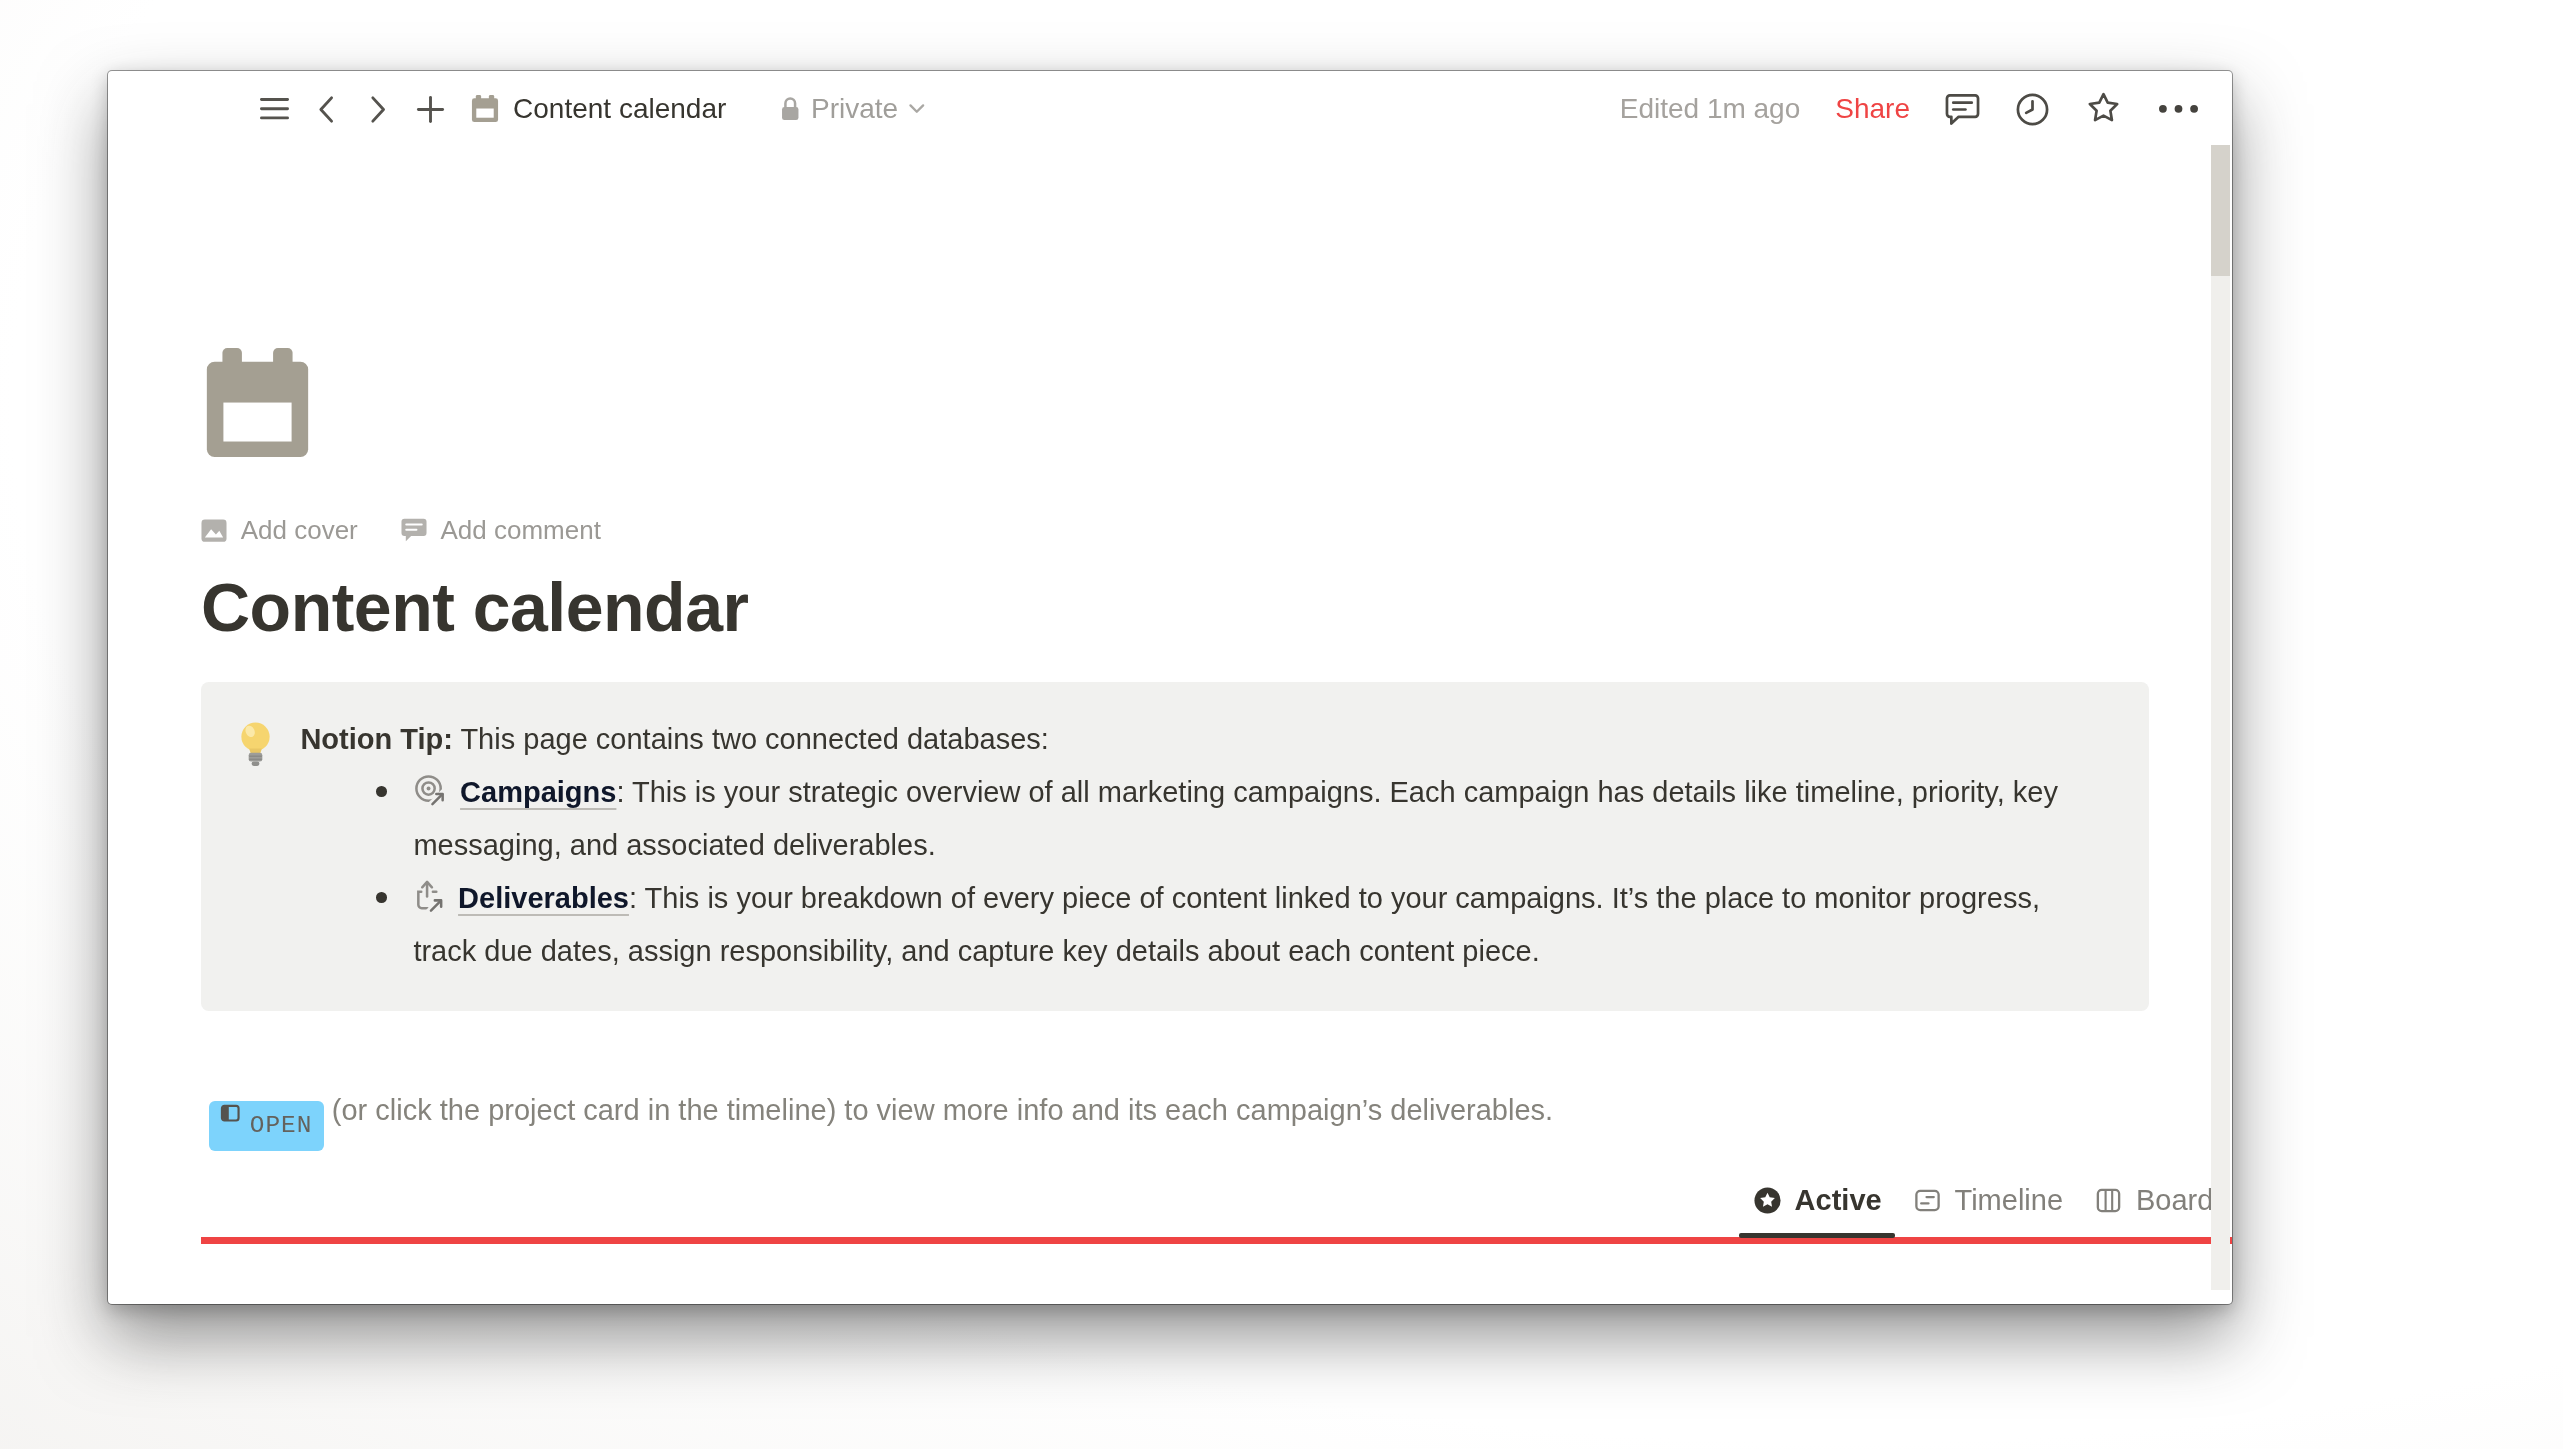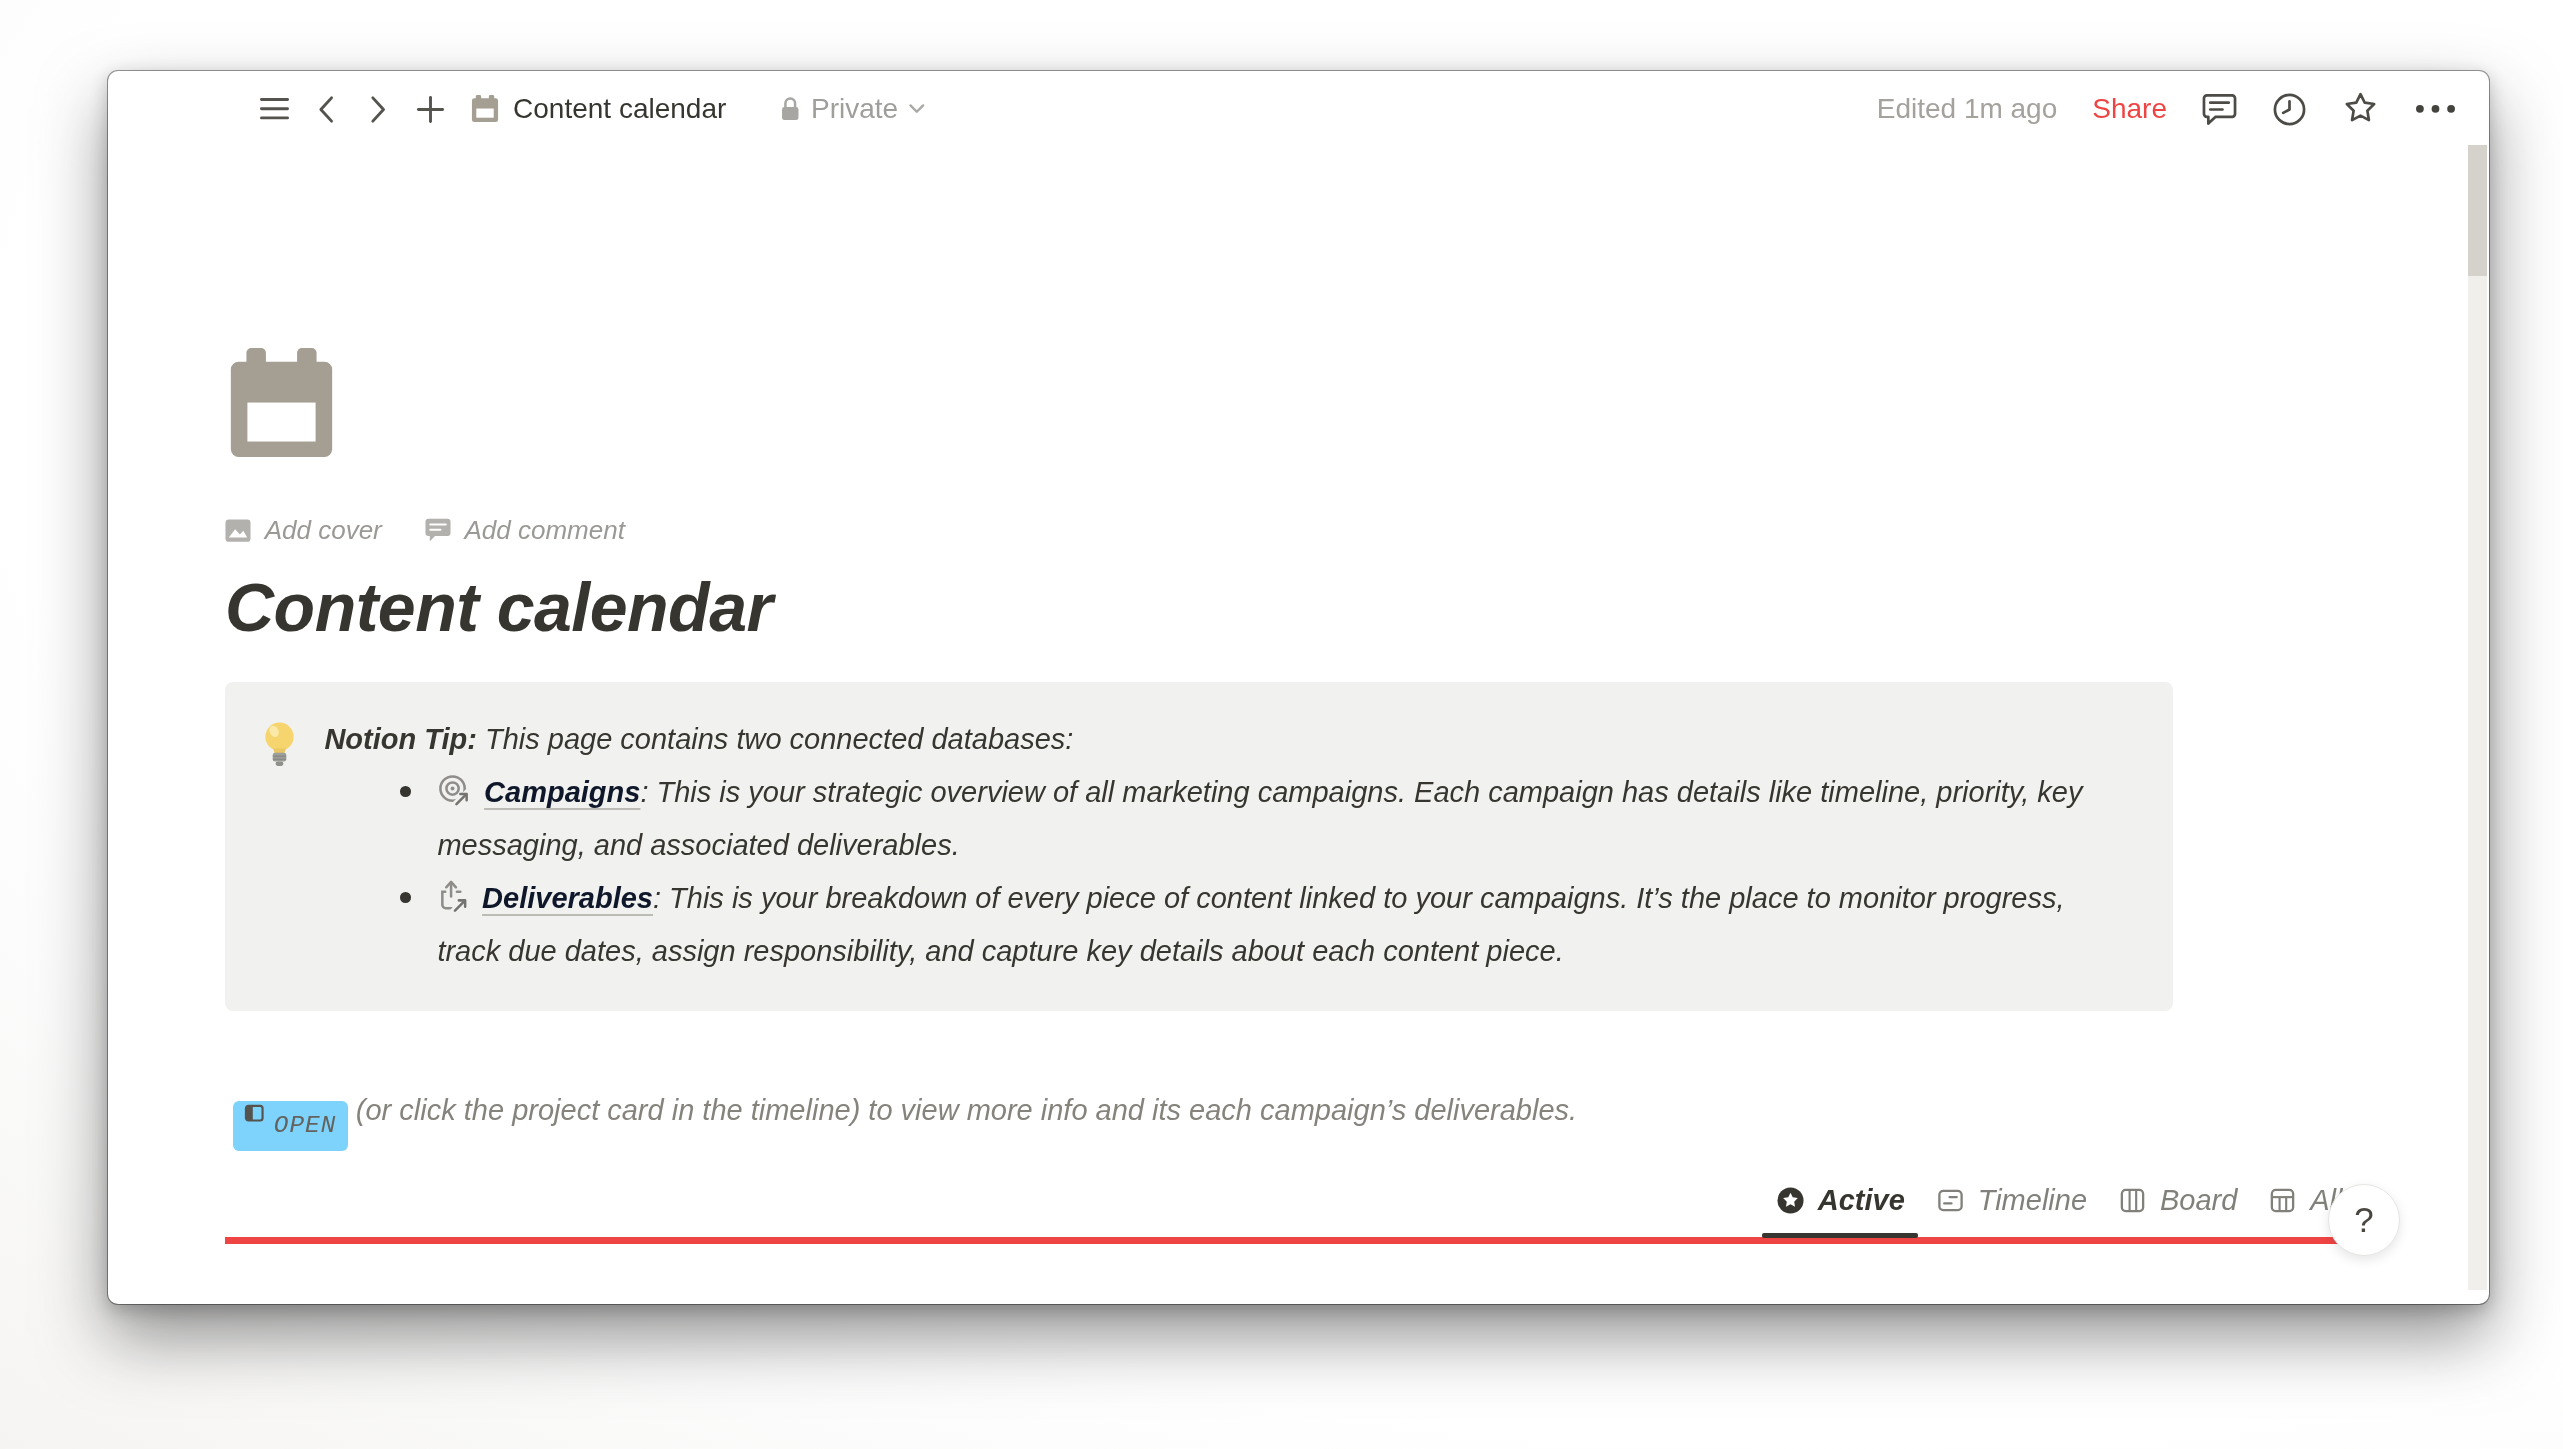--- a/index.html
+++ b/index.html
@@ -1,37 +1,37 @@
 <!DOCTYPE html>
 <html><head>
 <meta charset="utf-8">
 <style>
   html,body{margin:0;padding:0;width:2563px;height:1450px;overflow:hidden;
     font-family:"Liberation Sans","DejaVu Sans",sans-serif;
     background:radial-gradient(130% 130% at 72% 28%, #ffffff 55%, #eceae7 100%);}
   *{box-sizing:border-box;}
 
-  .window{position:absolute;left:108px;top:71px;width:2381px;height:1233px;
-    background:#ffffff;border-radius:10px;overflow:hidden;
+  .window{position:absolute;left:108px;top:71px;width:2124px;height:1233px;
+    background:#ffffff;border-radius:4px;overflow:hidden;
     box-shadow:0 0 0 1px rgba(0,0,0,0.38), 0 33px 68px rgba(40,40,40,0.50), 0 5.9px 17.6px rgba(0,0,0,0.22);}
 
   
   .topbar{height:76px;display:flex;align-items:center;padding:0 32px 0 152px;}
   .tb-left{display:flex;align-items:center;gap:25.4px;}
   .tb-btn{display:flex;align-items:center;justify-content:center;cursor:pointer;}
   .breadcrumb{display:flex;align-items:center;gap:12.7px;margin-left:0;}
   .crumb-title{font-size:28px;color:#37352f;white-space:nowrap;}
   .privacy{display:flex;align-items:center;gap:9.8px;margin-left:27px;color:#a09e9a;}
   .privacy-label{font-size:28px;color:#a09e9a;}
   .tb-right{margin-left:auto;display:flex;align-items:center;gap:35px;}
   .edited{font-size:28px;color:#a5a29e;white-space:nowrap;text-align:center;}
   .share{font-size:28px;color:#ef4444;}
 
   
-  .content{width:1948px;margin-left:117px;font-style:italic;}
+  .content{width:1948px;margin-left:93px;}
   .page-icon{margin-top:199px;width:113px;height:117px;display:block;}
   .cover-row{margin-top:45px;display:flex;align-items:center;gap:43px;height:45px;}
   .cover-btn{display:flex;align-items:center;gap:13.7px;color:#9b9995;font-size:26px;}
   .page-title{margin:11.7px 0 0 0;font-size:68px;line-height:84px;font-weight:700;
     color:#37352f;letter-spacing:-0.5px;}
 
   
   .callout{margin-top:33px;background:#f1f1ef;border-radius:7.8px;
     padding:31px 39px 33px 35px;display:grid;grid-template-columns:39px 1fr;
     column-gap:25.4px;font-size:29px;line-height:53px;color:#37352f;}

